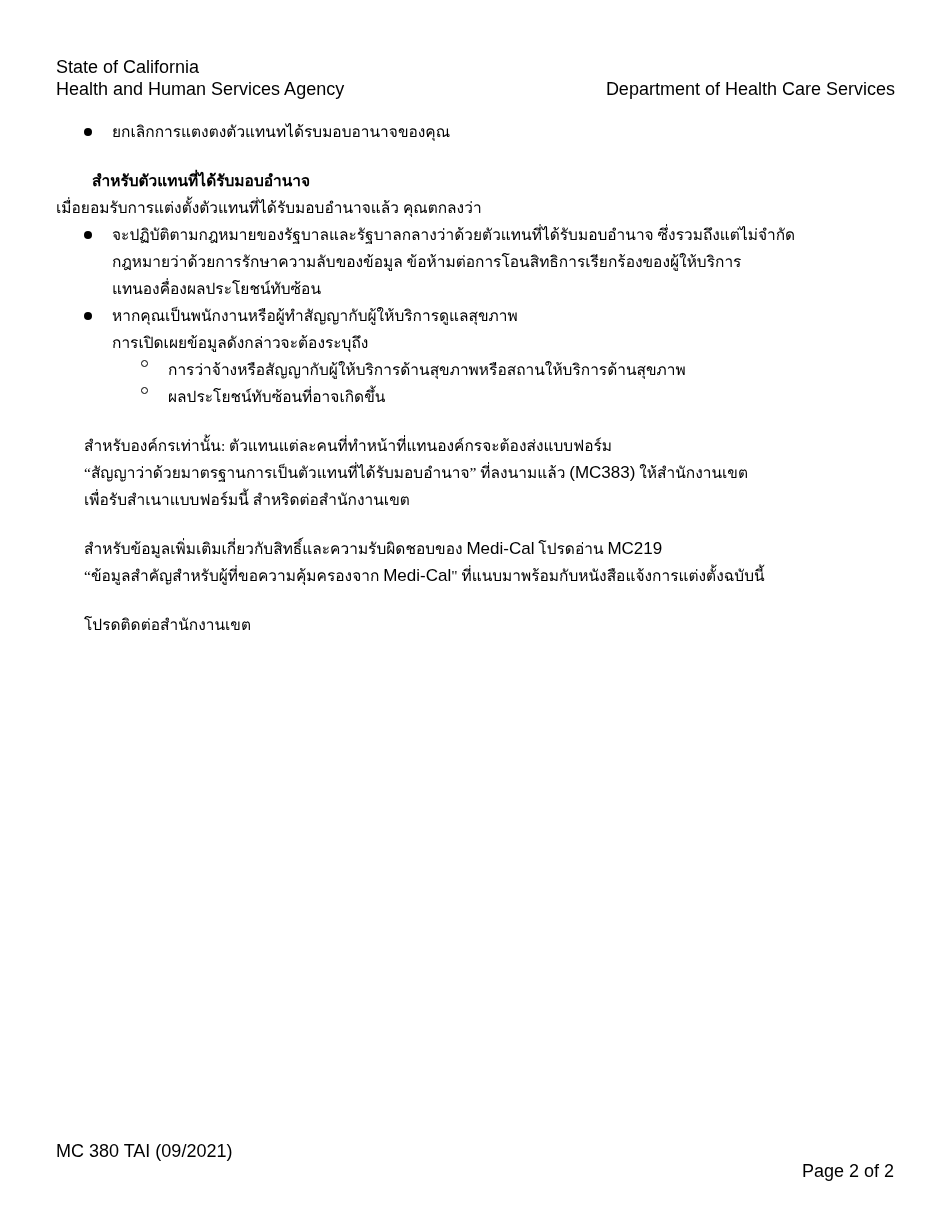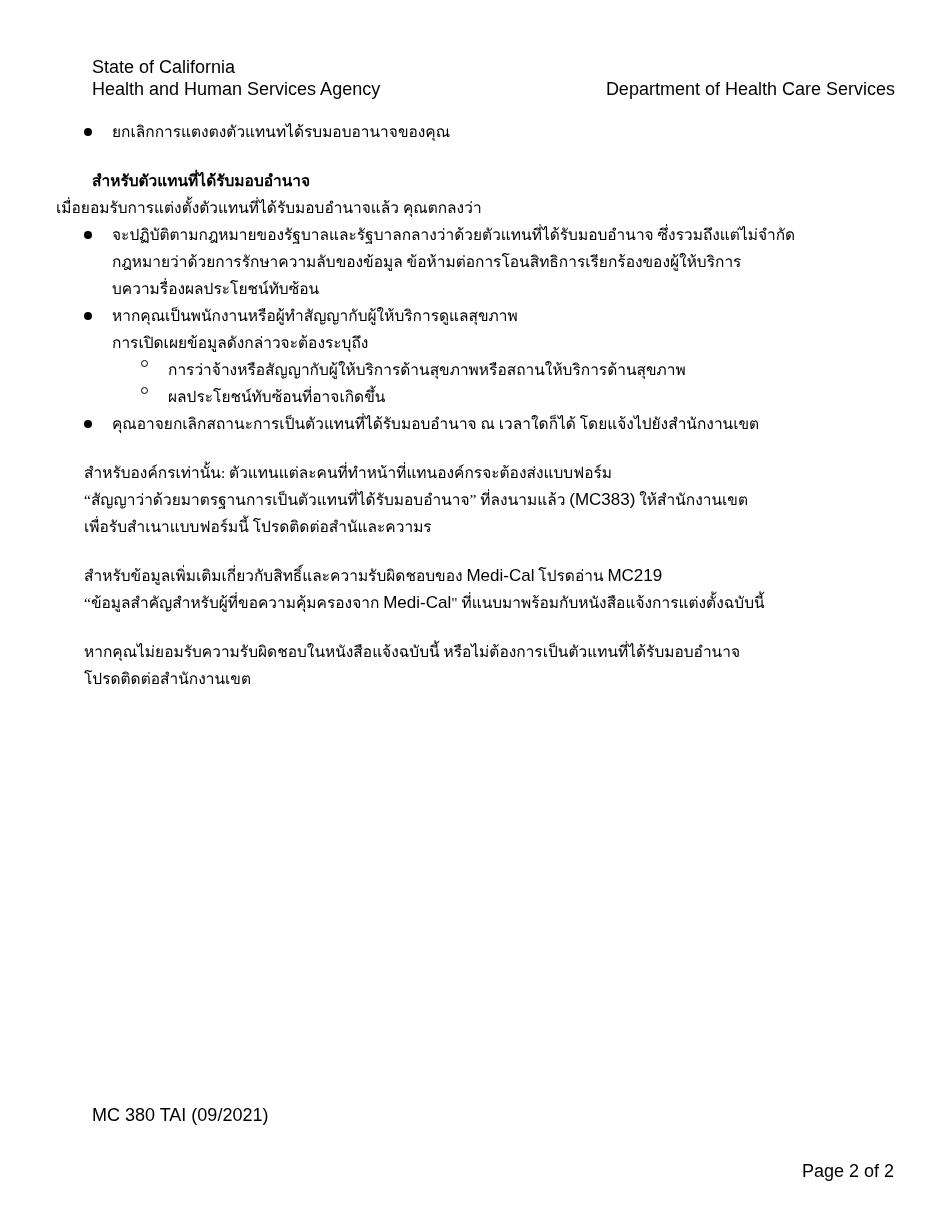--- a/index.html
+++ b/index.html
@@ -9,21 +9,20 @@
     }
     body {
       width: 950px;
       height: 1230px;
       position: relative;
       overflow: hidden;
       color: #000000;
     }
     .sans {
       font-family: "Liberation Sans", "DejaVu Sans", sans-serif;
-      margin-left: 36px;
     }
     .serif {
       font-family: "Liberation Serif", "DejaVu Serif", serif;
     }
     .header-left {
       position: absolute;
       left: 56px;
       top: 56px;
       font-size: 18px;
       line-height: 22px;
@@ -82,21 +81,21 @@
       padding-left: 28px;
       margin-top: 22px;
     }
     .latin {
       font-family: "Liberation Sans", "DejaVu Sans", sans-serif;
       font-size: 17px;
     }
     .footer-left {
       position: absolute;
       left: 56px;
-      top: 1104px;
+      top: 1140px;
       font-size: 18px;
       line-height: 22px;
     }
     .footer-right {
       position: absolute;
       right: 56px;
       top: 1160px;
       font-size: 18px;
       line-height: 22px;
     }
@@ -118,55 +117,50 @@
   </div>
 
   <div class="heading">สำหรับตัวแทนที่ได้รับมอบอำนาจ</div>
   <div class="line">เมื่อยอมรับการแต่งตั้งตัวแทนที่ได้รับมอบอำนาจแล้ว คุณตกลงว่า</div>
 
   <div>
     <div class="bullet-row">
       <span class="bullet-dot"></span>
       <span class="line">จะปฏิบัติตามกฎหมายของรัฐบาลและรัฐบาลกลางว่าด้วยตัวแทนที่ได้รับมอบอำนาจ ซึ่งรวมถึงแต่ไม่จำกัด</span>
       <span class="line">กฎหมายว่าด้วยการรักษาความลับของข้อมูล ข้อห้ามต่อการโอนสิทธิการเรียกร้องของผู้ให้บริการ</span>
-      <span class="line">บความรื่องผลประโยชน์ทับซ้อน</span>
+      <span class="line">แทนองคื่องผลประโยชน์ทับซ้อน</span>
     </div>
 
     <div class="bullet-row">
       <span class="bullet-dot"></span>
       <span class="line">หากคุณเป็นพนักงานหรือผู้ทำสัญญากับผู้ให้บริการดูแลสุขภาพ</span>
       <span class="line">การเปิดเผยข้อมูลดังกล่าวจะต้องระบุถึง</span>
     </div>
 
     <div class="sub-row">
       <span class="sub-dot"></span>
       <span class="line">การว่าจ้างหรือสัญญากับผู้ให้บริการด้านสุขภาพหรือสถานให้บริการด้านสุขภาพ</span>
     </div>
     <div class="sub-row">
       <span class="sub-dot"></span>
       <span class="line">ผลประโยชน์ทับซ้อนที่อาจเกิดขึ้น</span>
     </div>
 
-    <div class="bullet-row">
-      <span class="bullet-dot"></span>
-      <span class="line">คุณอาจยกเลิกสถานะการเป็นตัวแทนที่ได้รับมอบอำนาจ ณ เวลาใดก็ได้ โดยแจ้งไปยังสำนักงานเขต</span>
-    </div>
   </div>
 
   <div class="para">
     <span class="line">สำหรับองค์กรเท่านั้น: ตัวแทนแต่ละคนที่ทำหน้าที่แทนองค์กรจะต้องส่งแบบฟอร์ม</span>
     <span class="line"><span>“สัญญาว่าด้วยมาตรฐานการเป็นตัวแทนที่ได้รับมอบอำนาจ” ที่ลงนามแล้ว </span><span class="latin">(MC383)</span><span> ให้สำนักงานเขต</span></span>
-    <span class="line">เพื่อรับสำเนาแบบฟอร์มนี้ โปรดติดต่อสำนัและความร</span>
+    <span class="line">เพื่อรับสำเนาแบบฟอร์มนี้ สำหริดต่อสำนักงานเขต</span>
   </div>
 
   <div class="para">
     <span class="line"><span>สำหรับข้อมูลเพิ่มเติมเกี่ยวกับสิทธิ์และความรับผิดชอบของ </span><span class="latin">Medi-Cal</span><span> โปรดอ่าน </span><span class="latin">MC219</span></span>
     <span class="line"><span>“ข้อมูลสำคัญสำหรับผู้ที่ขอความคุ้มครองจาก </span><span class="latin">Medi-Cal</span><span>" ที่แนบมาพร้อมกับหนังสือแจ้งการแต่งตั้งฉบับนี้</span></span>
   </div>
 
   <div class="para">
-    <span class="line">หากคุณไม่ยอมรับความรับผิดชอบในหนังสือแจ้งฉบับนี้ หรือไม่ต้องการเป็นตัวแทนที่ได้รับมอบอำนาจ</span>
     <span class="line">โปรดติดต่อสำนักงานเขต</span>
   </div>
 </div>
 
 <div class="footer-left sans">MC 380 TAI (09/2021)</div>
 <div class="footer-right sans">Page 2 of 2</div>
 
 </body></html>

